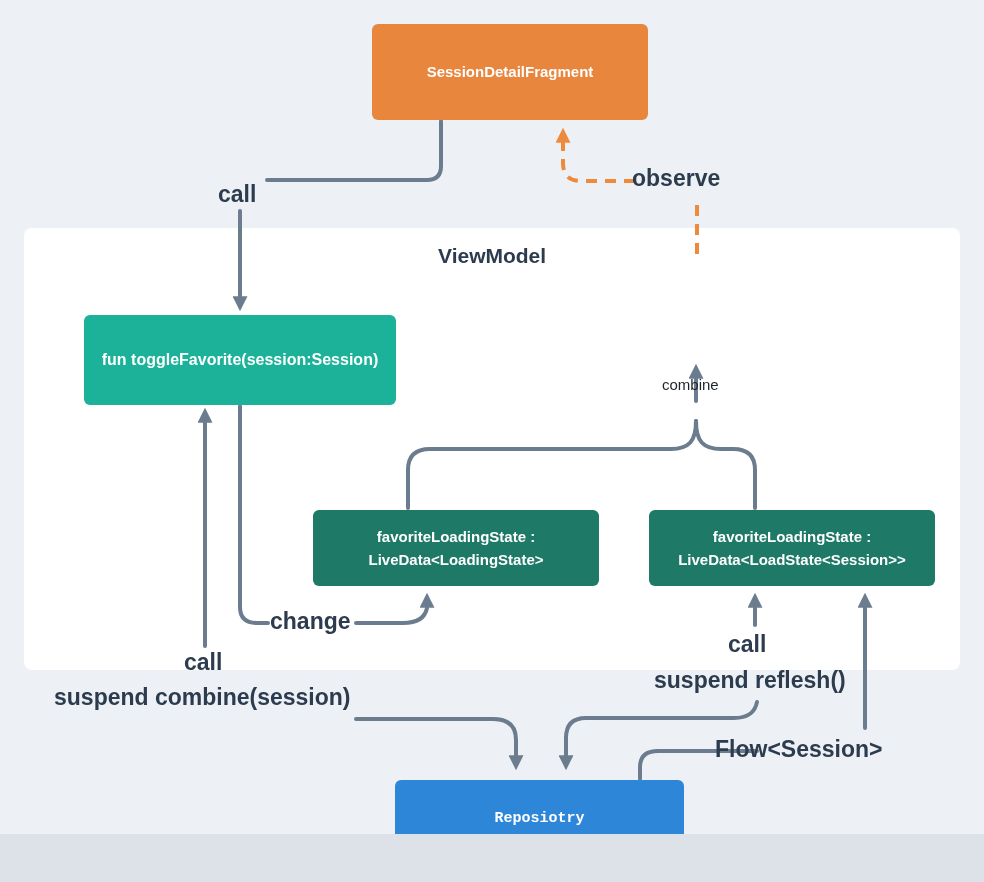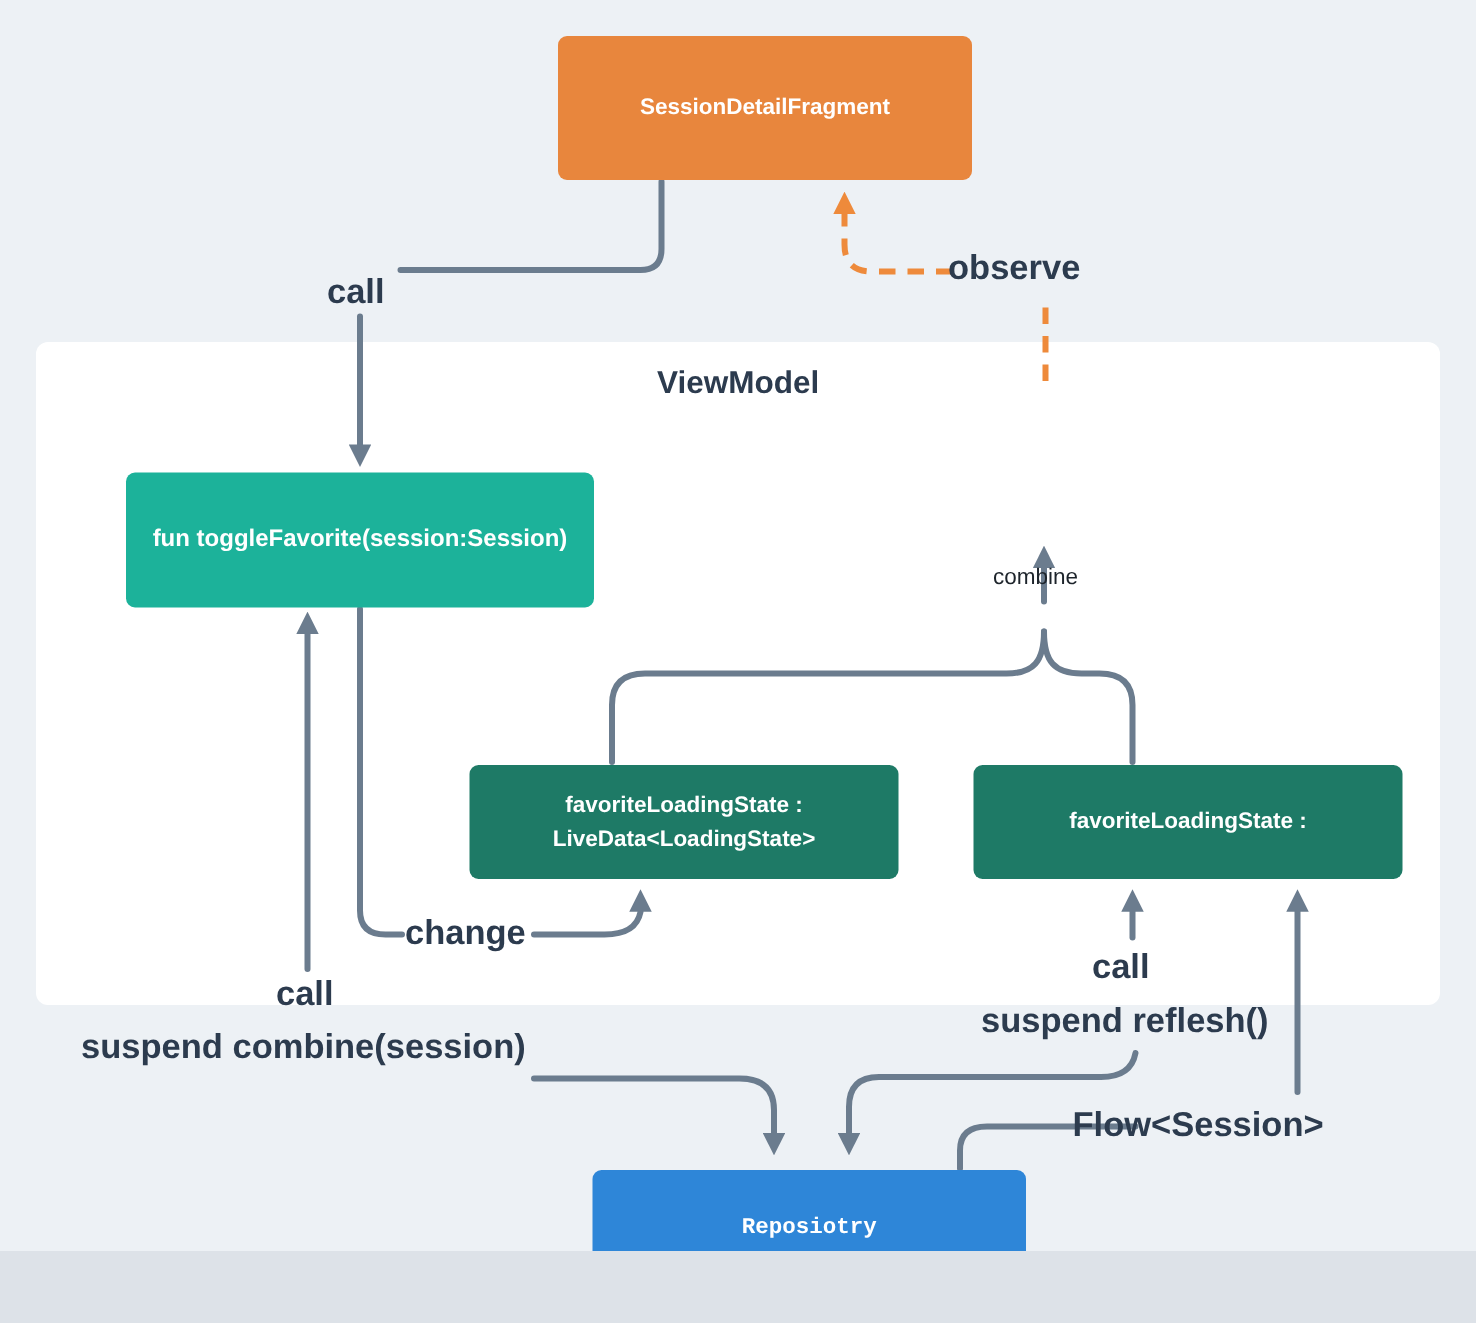--- a/index.html
+++ b/index.html
@@ -76,20 +76,21 @@
 
   <div class="lbl lbl-combine" style="left:662px;top:376px">combine</div>
 
   <div class="node node-green" style="left:313px;top:510px;width:286px;height:76px">
     <span>favoriteLoadingState :</span>
     <span>LiveData&lt;LoadingState&gt;</span>
   </div>
 
   <div class="node node-green" style="left:649px;top:510px;width:286px;height:76px">
     <span>favoriteLoadingState :</span>
+    <span>LiveData&lt;LoadState&lt;Session&gt;&gt;</span>
   </div>
 
   <div class="lbl" style="left:270px;top:608px">change</div>
   <div class="lbl" style="left:184px;top:649px">call</div>
   <div class="lbl" style="left:54px;top:684px">suspend combine(session)</div>
   <div class="lbl" style="left:728px;top:631px">call</div>
   <div class="lbl" style="left:654px;top:667px">suspend reflesh()</div>
   <div class="lbl" style="left:715px;top:736px">Flow&lt;Session&gt;</div>
 
   <div class="node node-blue" style="left:395px;top:780px;width:289px;height:78px">

